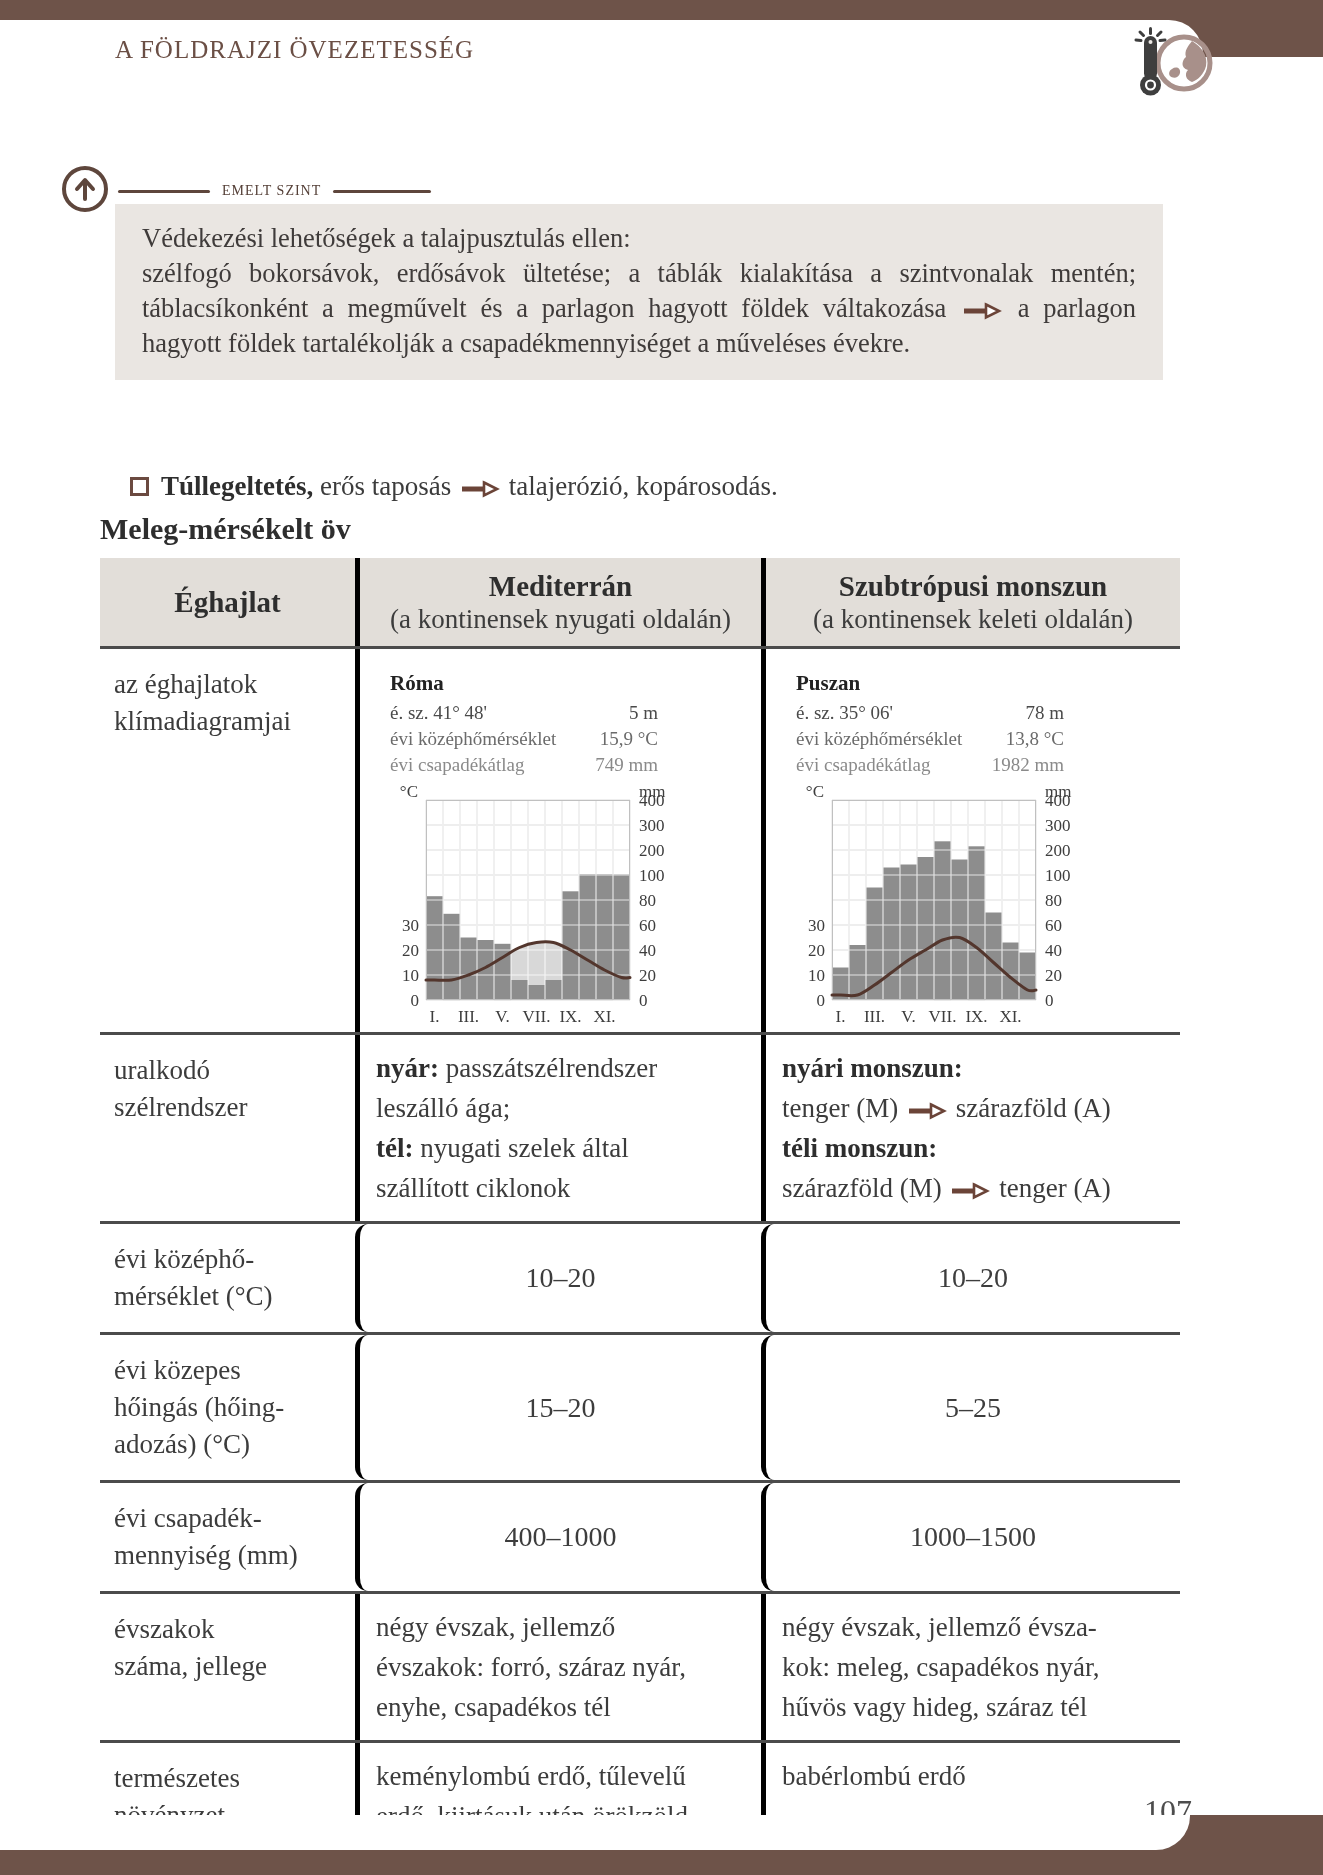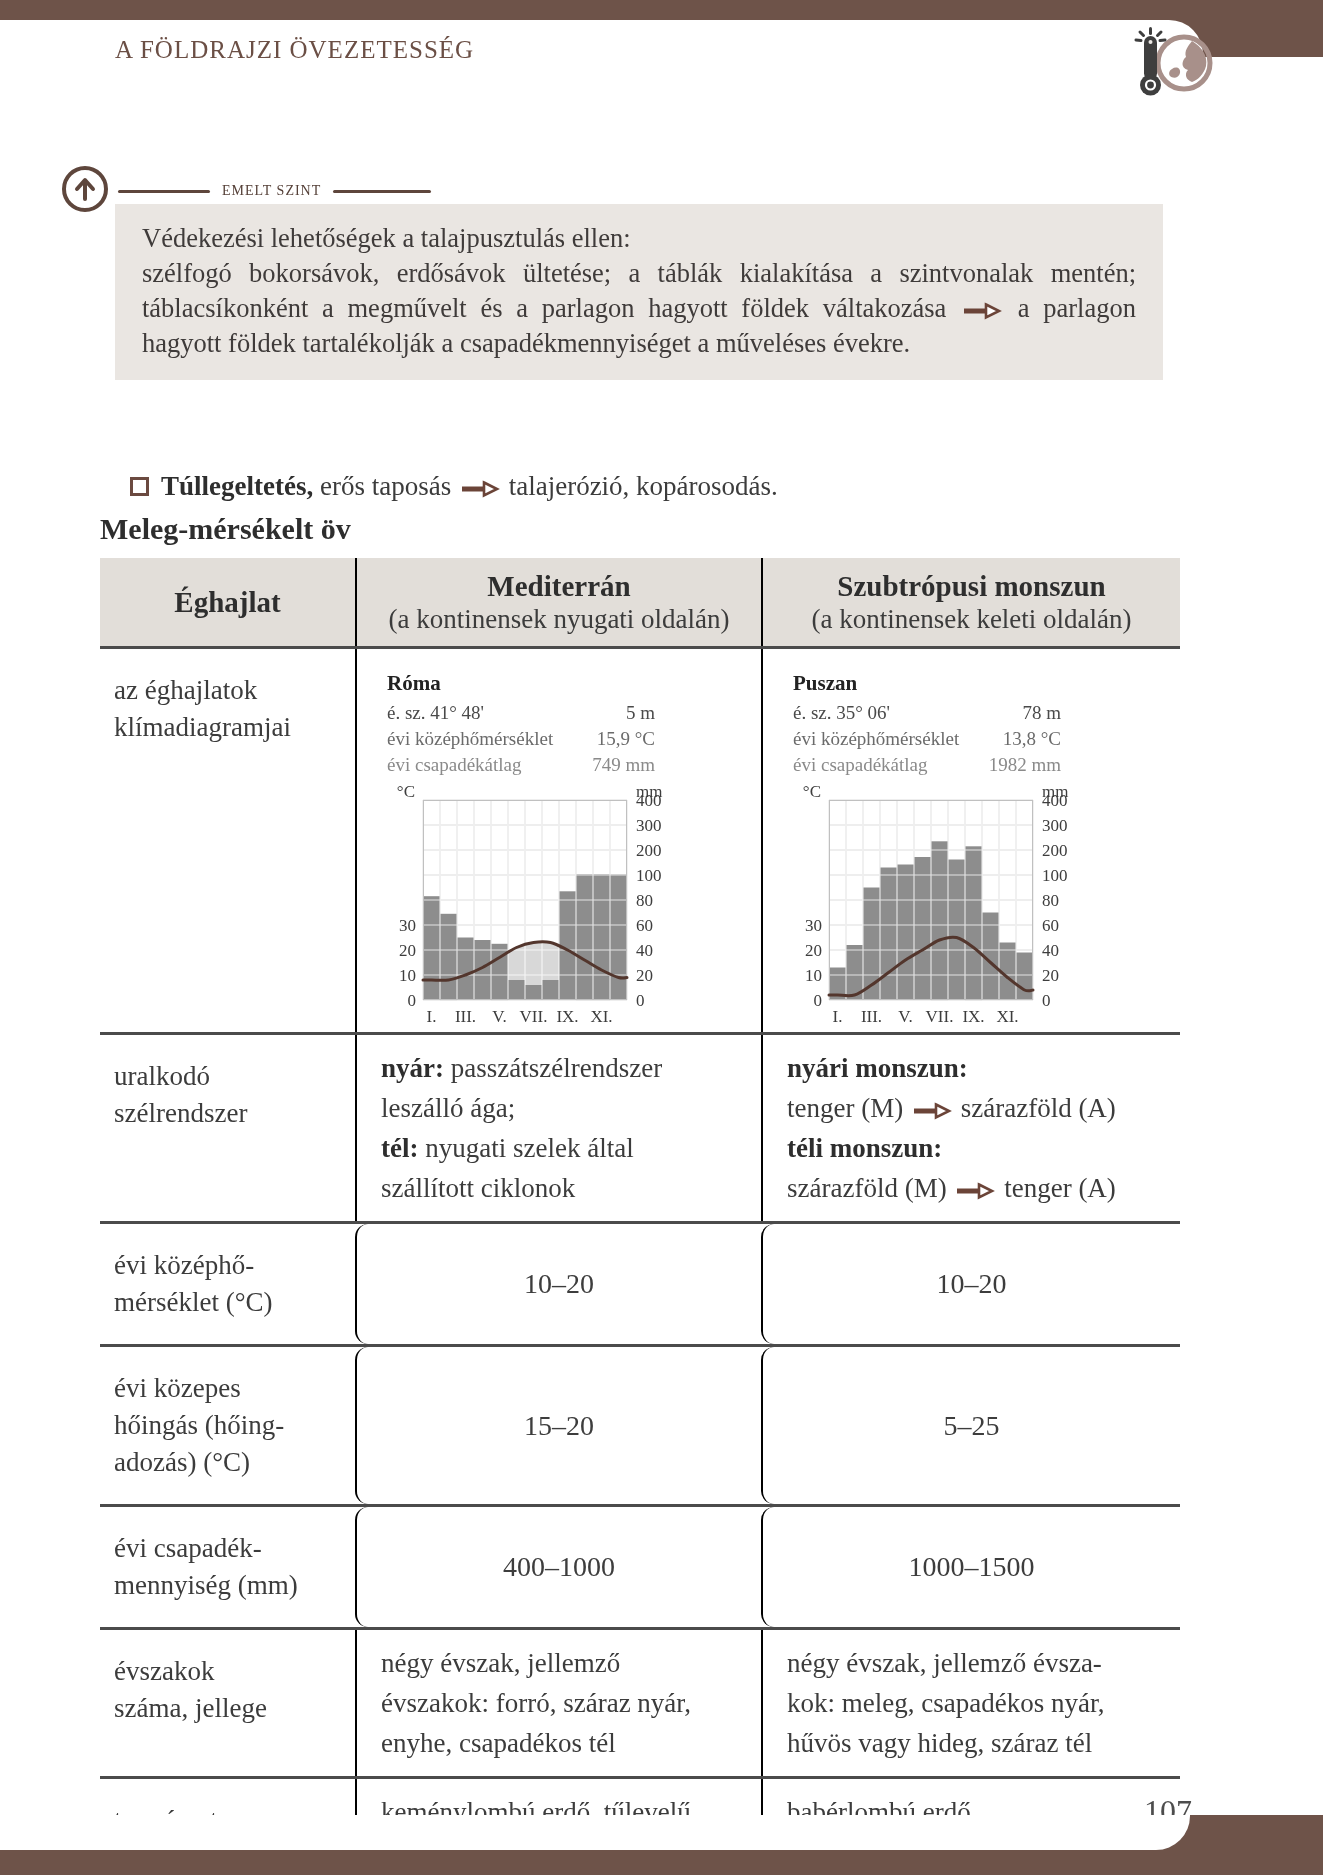--- a/index.html
+++ b/index.html
@@ -30,28 +30,28 @@
   
   .bullet-row{position:absolute;top:468px;left:130px;display:flex;gap:12px;font-size:27px;line-height:36px;}
   .bullet-square{flex:0 0 auto;width:13px;height:13px;border:3.5px solid #6b4a40;margin-top:9px;}
   
   .section-title{position:absolute;top:512px;left:100px;font-size:30px;font-weight:bold;color:#2e2e2e;}
   
   .ztable{position:absolute;top:558px;left:100px;width:1080px;}
   .trow{display:grid;grid-template-columns:255px 406px 419px;border-bottom:3px solid #4b4b4b;}
   .trow:last-child{border-bottom:4px solid #454545;}
   .trow>div{box-sizing:border-box;}
-  .trow>div+div{border-left:2px solid #000000;}
+  .trow>div+div{border-left:5px solid #000000;}
   .thead{background:#e2ded9;}
   .thead>div{display:flex;flex-direction:column;align-items:center;justify-content:center;
              min-height:88px;padding:8px 6px;text-align:center;}
   .th-main{font-size:29px;font-weight:bold;color:#2e2e2e;line-height:34px;}
   .th-sub{font-size:27px;line-height:33px;color:#3c3c3c;}
-  .lc{padding:23px 14px;font-size:27px;line-height:37px;white-space:pre-line;}
-  .tc{padding:13px 24px;font-size:27px;line-height:40px;white-space:pre-line;}
+  .lc{padding:17px 14px;font-size:27px;line-height:37px;white-space:pre-line;}
+  .tc{padding:13px 16px;font-size:27px;line-height:40px;white-space:pre-line;}
   .vc{display:flex;align-items:center;justify-content:center;font-size:28px;color:#3d3d3d;border-radius:13px;}
   .r-charts>div{min-height:358px;}
   .r-wind>div{min-height:160px;}
   .r-temp>div{min-height:85px;}
   .r-swing>div{min-height:125px;}
   .r-precip>div{min-height:88px;}
   .r-seasons>div{min-height:131px;}
   .r-veg>div{min-height:119px;}
   strong{font-weight:bold;color:#2e2e2e;}
   

